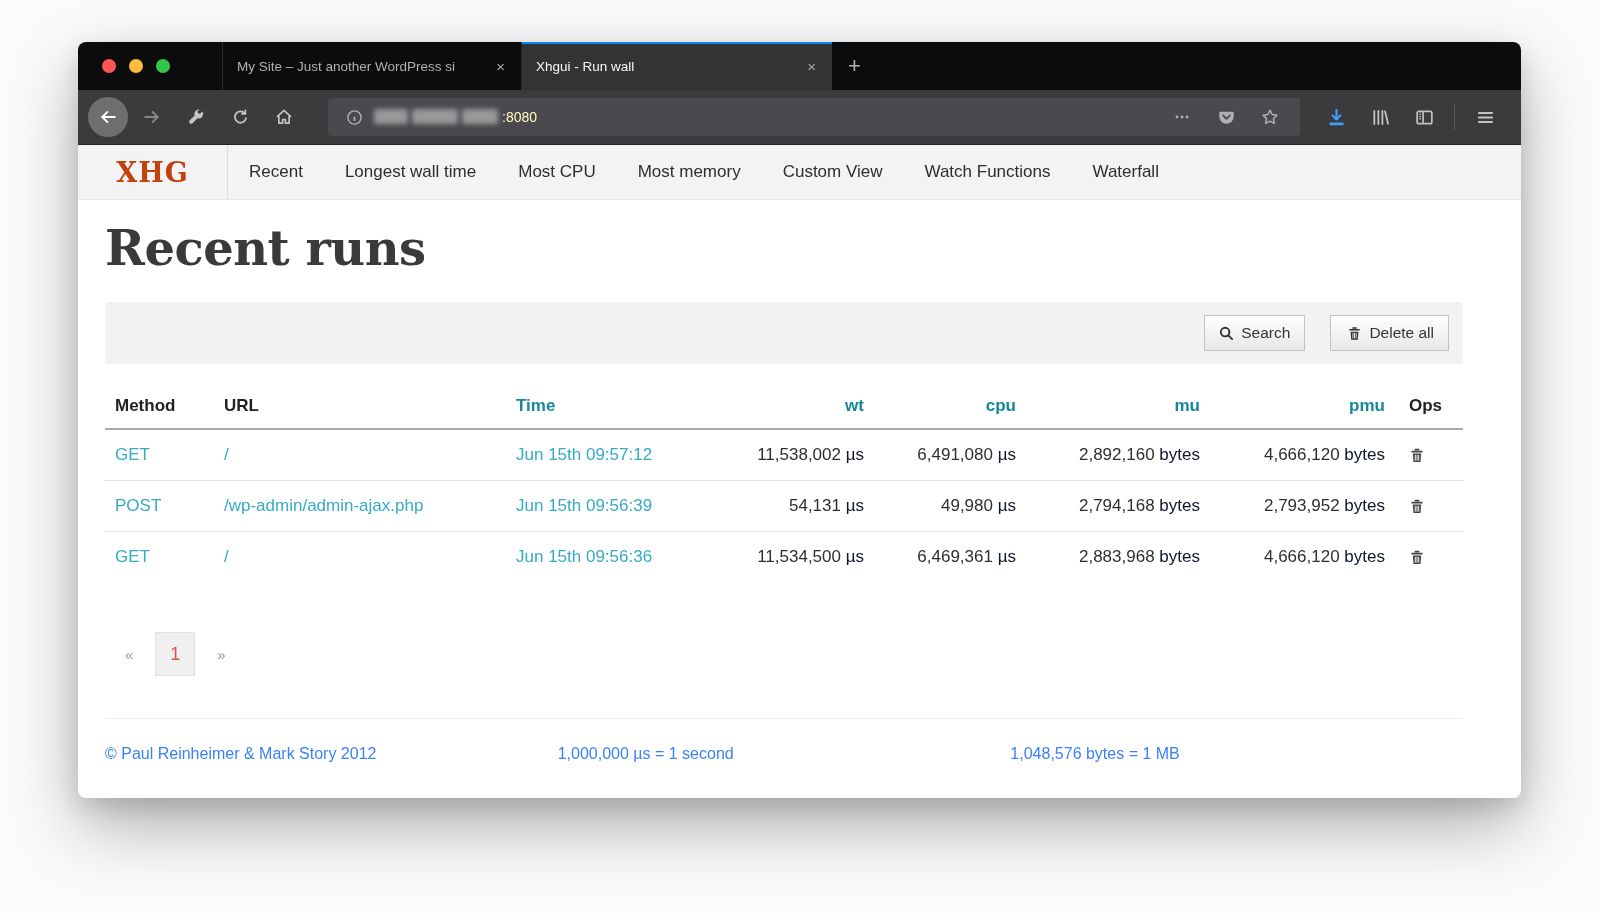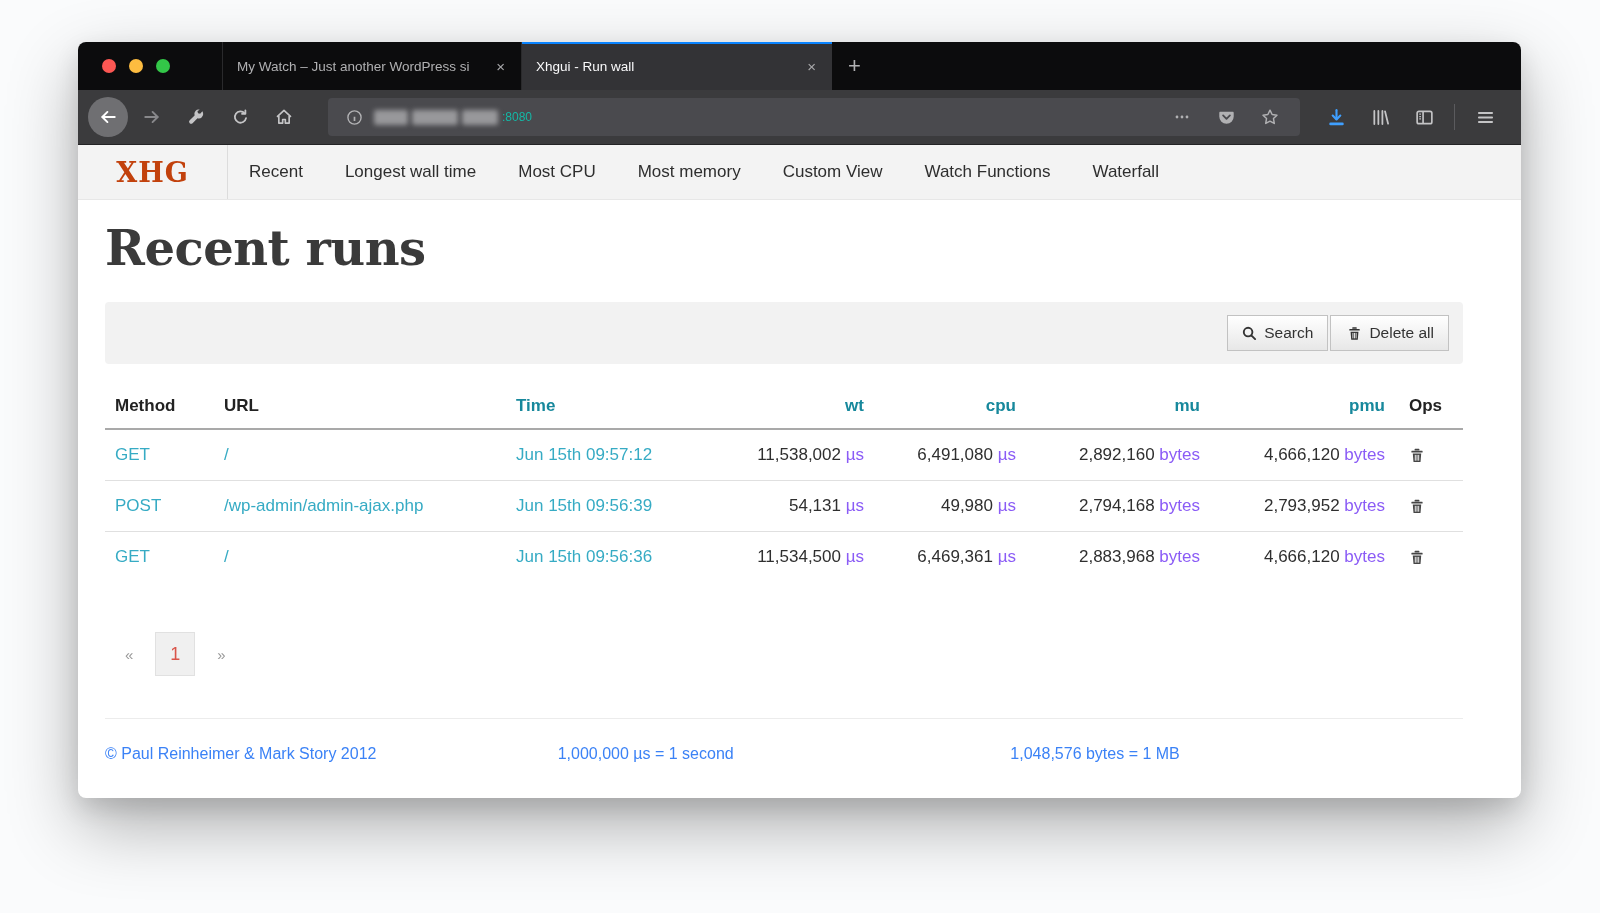--- a/index.html
+++ b/index.html
@@ -25,51 +25,51 @@
   .tab.active{ width:310px; background:#333336; color:#f9f9fa; }
   .tab.active::before{ content:""; position:absolute; left:0; top:0; right:0; height:2px; background:#0a84ff; }
   .tabclose{ font-size:15px; color:#a9a9ab; padding:2px 6px; border-radius:3px; cursor:default; }
   .newtab{ color:#b1b1b3; font-size:22px; font-weight:300; display:flex; align-items:center; padding:0 16px; }
 
   
   .toolbar{ height:55px; background:#3b3b3d; display:flex; align-items:center; padding:0 14px 0 10px; border-bottom:1px solid #232325; }
   .tbtn{ width:32px; height:32px; display:flex; align-items:center; justify-content:center; margin:0 6px; flex:0 0 auto; }
   .backcircle{ width:40px; height:40px; border-radius:50%; background:#6f6f72; display:flex; align-items:center; justify-content:center; margin:0 2px 0 0; flex:0 0 auto; }
   .urlbar{ flex:1; height:38px; background:#4a4a4e; border-radius:4px; margin:0 14px 0 22px; display:flex; align-items:center; padding:0 8px 0 10px; }
-  .urltext{ color:#14b8a6; font-size:12px; display:flex; align-items:flex-start; }
+  .urltext{ color:#fef9c3; font-size:14px; display:flex; align-items:flex-start; }
   .blur-chunk{ height:15px; background:#98989b; border-radius:2px; filter:blur(2.5px); margin-right:4px; display:inline-block; }
   .urlspacer{ flex:1; }
   .vsep{ width:1px; height:26px; background:#5b5b5e; margin:0 8px; flex:0 0 auto; }
 
   
   .sitenav{ height:55px; background:#f3f3f3; display:flex; align-items:stretch; border-bottom:1px solid #e7e7e7; }
   .logo{ width:150px; display:flex; align-items:center; justify-content:center;
          font-family:"DejaVu Serif", serif; font-weight:bold; font-size:27px; color:#c2410c;
          border-right:1px solid #dcdcdc; letter-spacing:1px; }
   .navitems{ display:flex; align-items:center; }
   .navitem{ padding:0 21px; font-size:17px; color:#2e2e2e; cursor:default; }
 
   
   .main{ padding:18px 58px 0 27px; background:#fff; }
   h1.pagetitle{ font-family:"DejaVu Serif", serif; font-weight:bold; font-size:48px; color:#3a3a3a; letter-spacing:-0.5px; margin:2px 0 26px 0; }
 
   .panel{ background:#f2f2f2; border-radius:4px; height:62px; display:flex; align-items:center; justify-content:flex-end; padding-right:14px; }
   .btn{ display:inline-flex; align-items:center; gap:7px; height:36px; padding:0 14px;
         background:linear-gradient(#ffffff,#e7e7e7); border:1px solid #c2c2c2; border-radius:0;
         font-size:15.5px; color:#333; }
-  .btn + .btn{ margin-left:2px;padding-left:16px; }
+  .btn + .btn{ margin-left:25px;padding-left:16px; }
 
   table.runs{ width:100%; border-collapse:collapse; margin-top:20px; table-layout:fixed; }
   .runs th{ text-align:left; font-size:17px; font-weight:bold; color:#222; padding:12px 10px; border-bottom:2px solid #a9a9a9; }
   .runs th.num, .runs td.num{ text-align:right; }
   .runs th.teal{ color:#17889c; cursor:pointer; }
   .runs td{ font-size:17px; color:#2f2f2f; padding:15px 10px; }
   .runs tbody tr + tr td{ border-top:1px solid #e0e0e0; }
   .runs a.cell-link{ color:#36abc4; text-decoration:none; cursor:pointer; }
-  .unit{ color:#8b5cf6; }
+  .unit{ color:#0f172a; }
   .ops-cell{ text-align:left; padding-left:14px !important; }
 
   .pagination{ margin:50px 0 0 8px; display:flex; align-items:center; }
   .pg-arrow{ color:#999; font-size:15px; padding:0 12px; }
   .pg-current{ width:40px; height:44px; background:#f0f0f0; border:1px solid #e1e1e1;
                display:flex; align-items:center; justify-content:center;
                color:#d9544a; font-size:18px; margin:0 10px; }
 
   .footer{ margin-top:42px; border-top:1px solid #ececec; padding:26px 0 0 0; display:flex; }
   .footer div{ flex:1; text-align:left; font-size:16px; color:#3b82f6; }
@@ -82,21 +82,21 @@
 <div class="bwindow">
 
   <div class="tabbar">
     <div class="traffic">
       <span class="light red"></span>
       <span class="light yellow"></span>
       <span class="light green"></span>
     </div>
     <div class="tabstrip">
       <div class="tab inactive">
-        <span class="ttl">My Watch – Just another WordPress si</span>
+        <span class="ttl">My Site – Just another WordPress si</span>
         <span class="tabclose">×</span>
       </div>
       <div class="tab active">
         <span class="ttl">Xhgui - Run wall</span>
         <span class="tabclose">×</span>
       </div>
       <div class="newtab">+</div>
     </div>
   </div>
 

